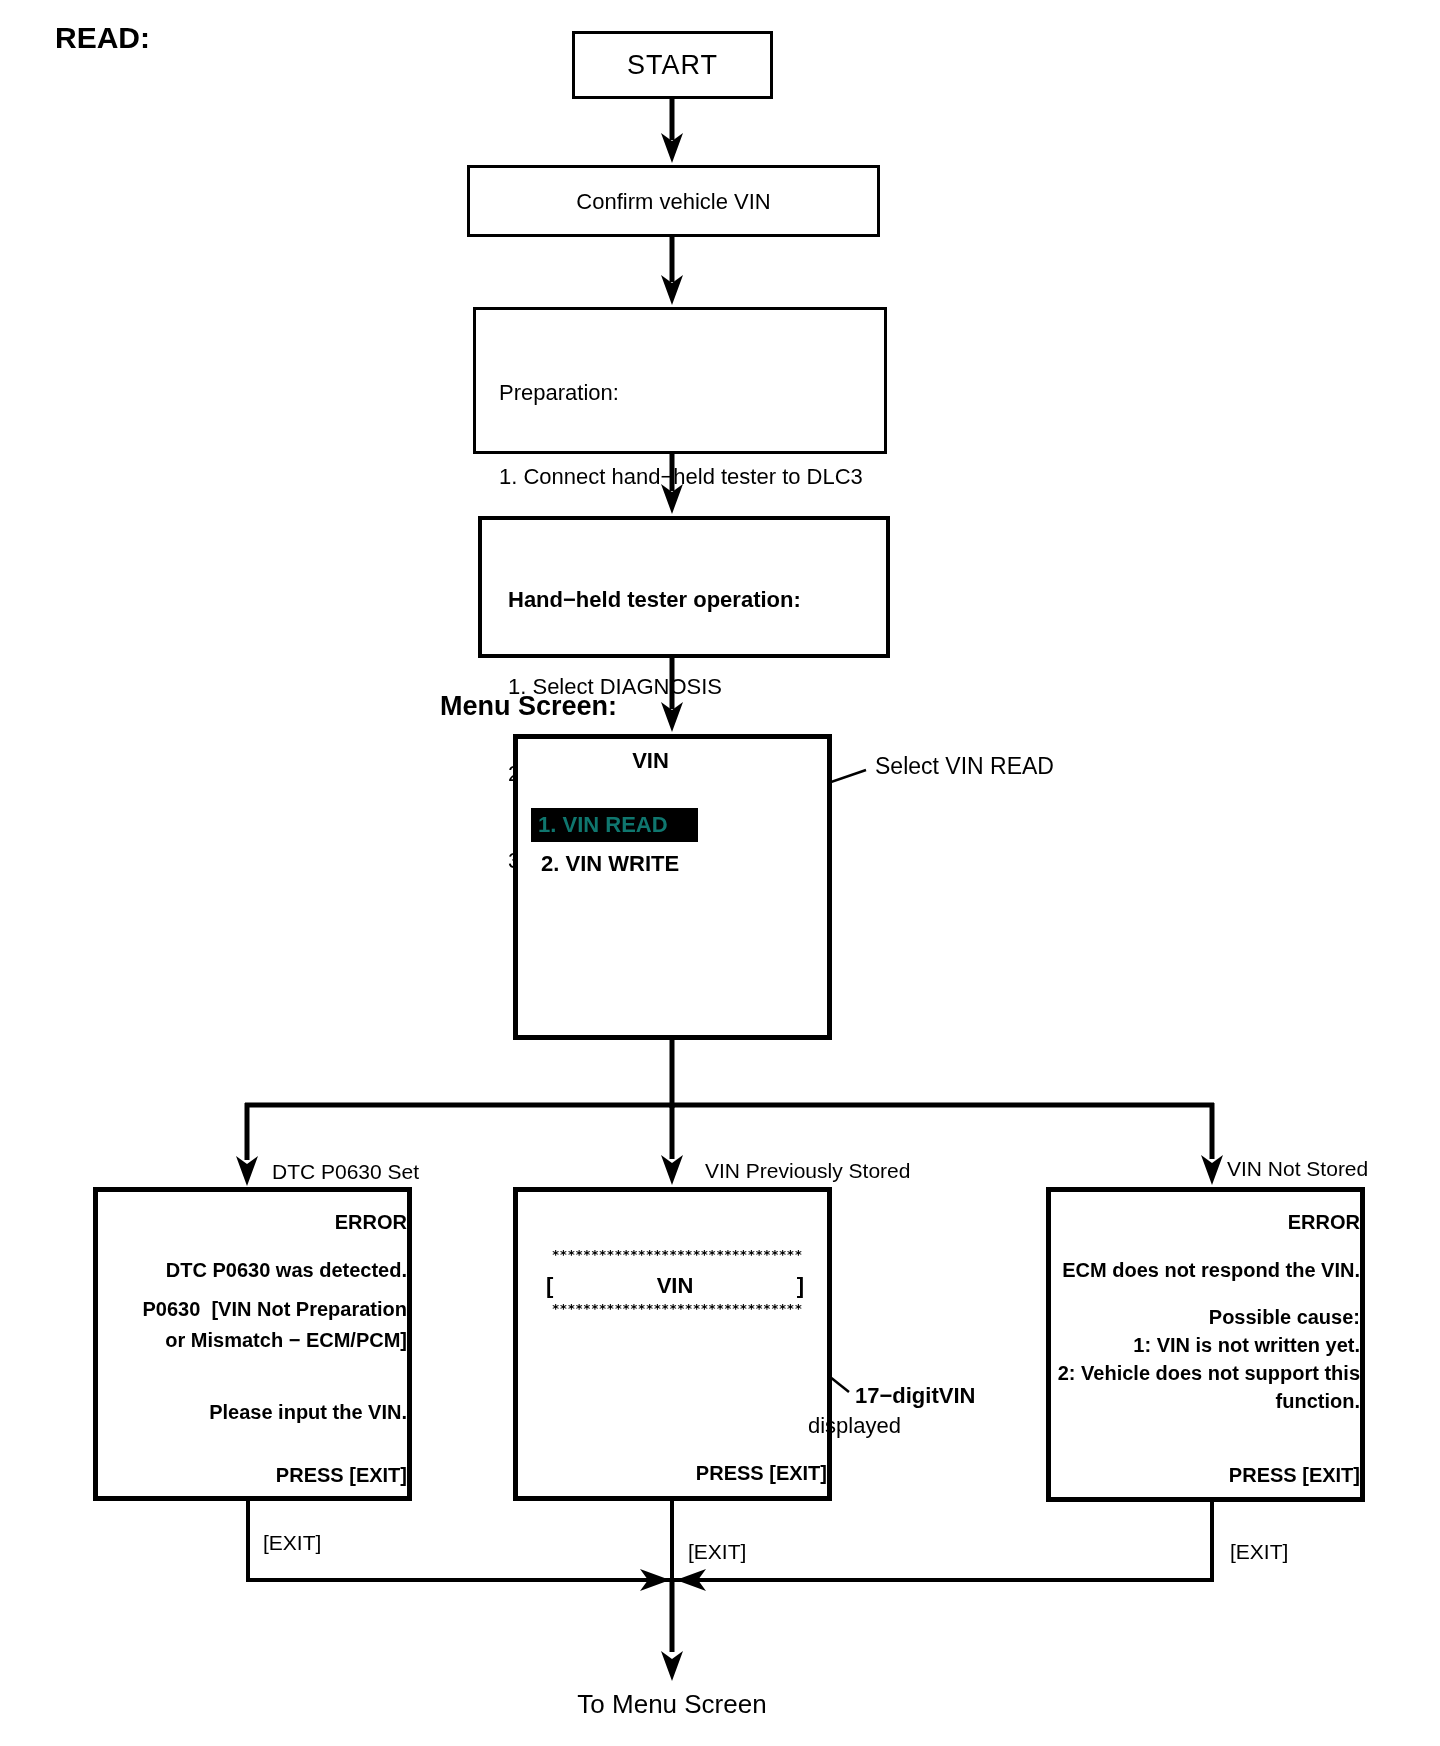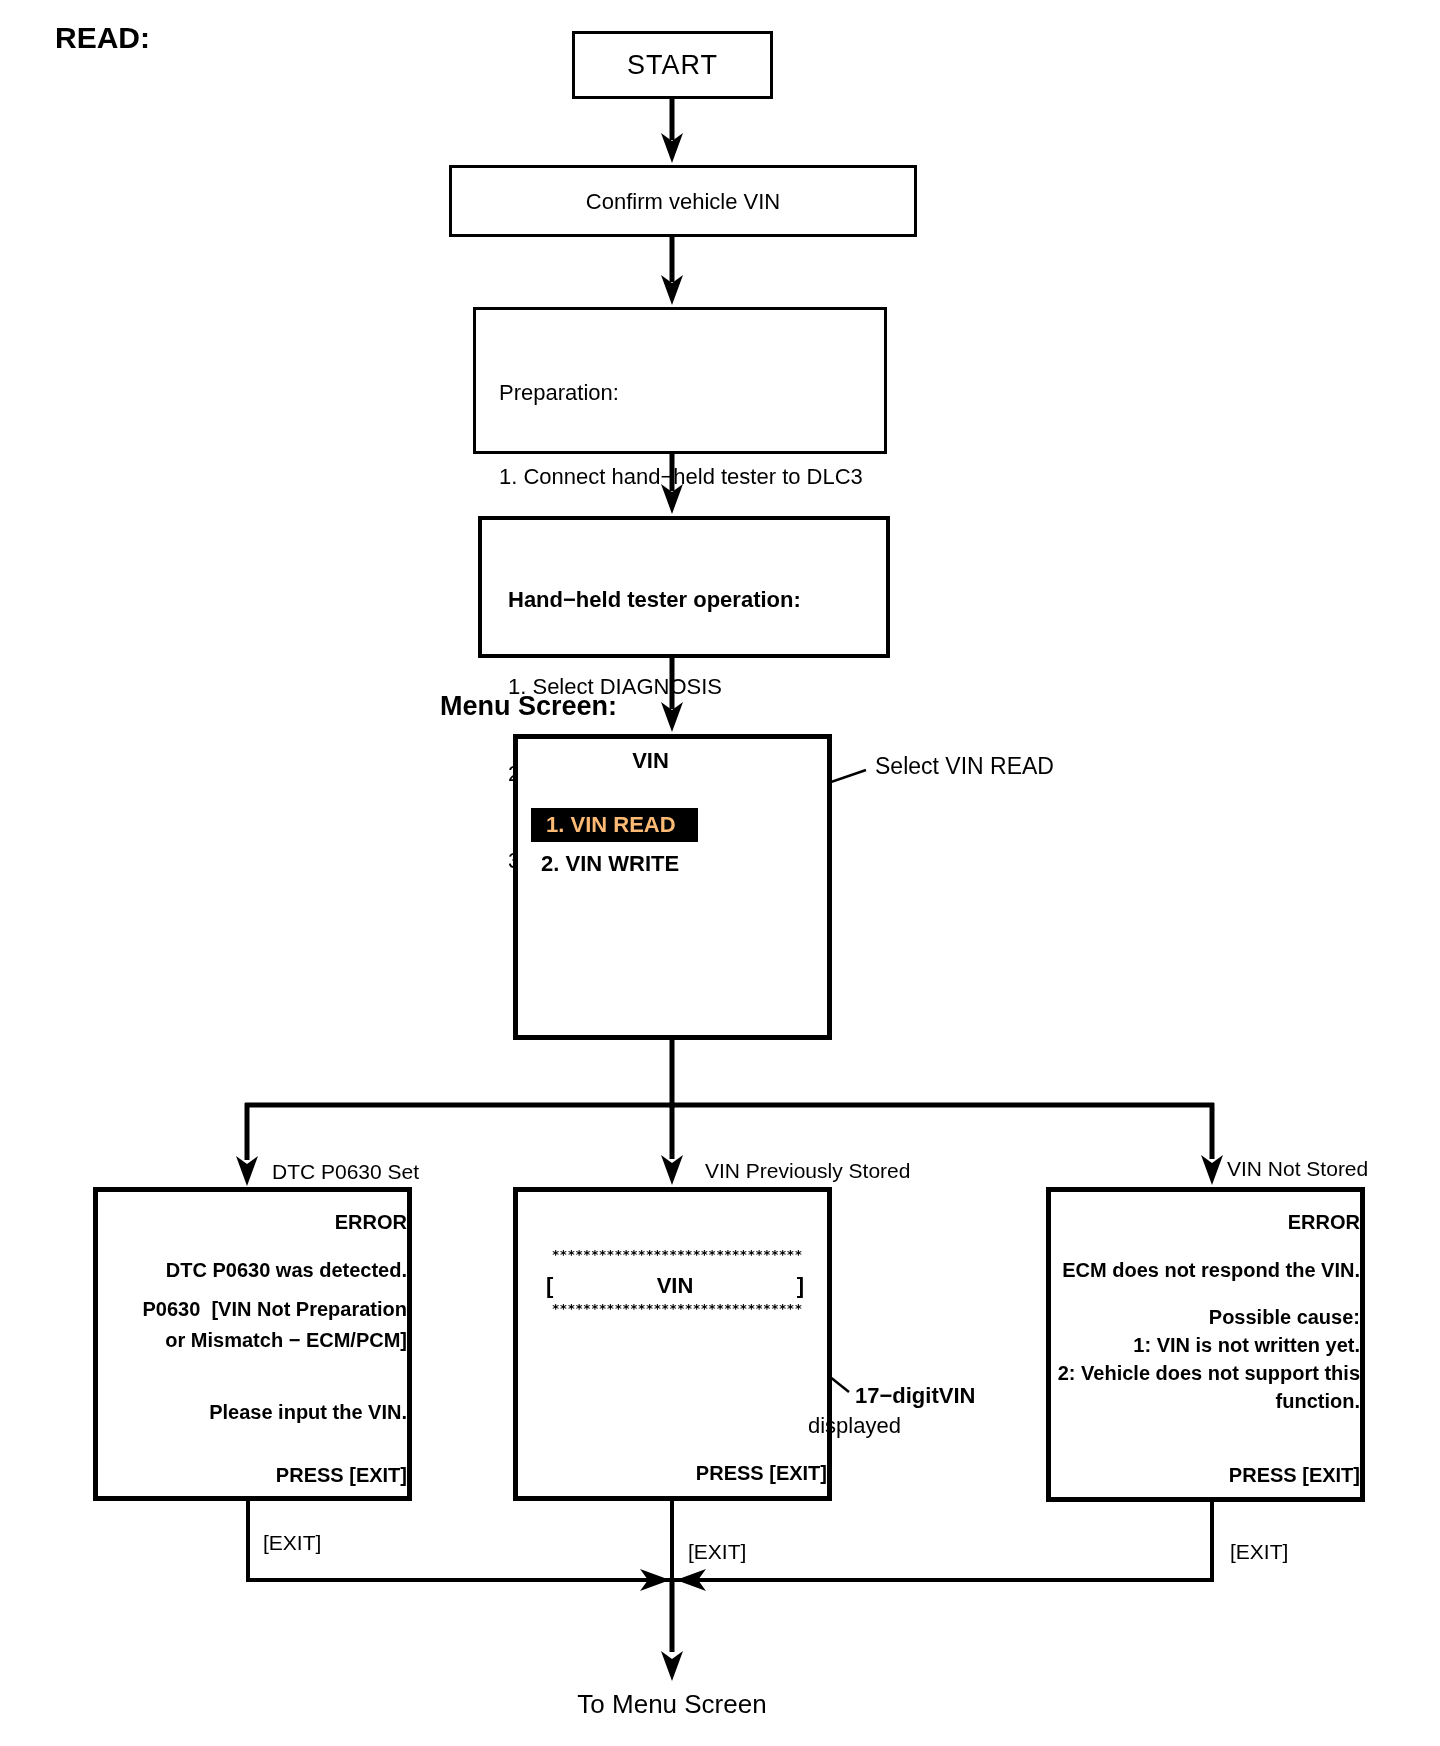--- a/index.html
+++ b/index.html
@@ -22,22 +22,22 @@
   .fs23{font-size:23px;line-height:26px;}
   .fs22{font-size:22px;line-height:25px;}
   .fs21{font-size:21px;line-height:24px;}
   .listbox{font-size:22px;line-height:28px;white-space:pre;}
   .prep-content{padding:13px 0 0 23px;}
   .tester-content{padding:7px 0 0 26px;line-height:29px;}
   .cline{position:absolute;left:0;right:0;text-align:right;white-space:pre;font-weight:bold;font-size:20px;line-height:24px;}
   .menu-title{position:absolute;top:9px;left:0;right:0;padding-right:44px;text-align:center;font-weight:bold;font-size:22px;}
   .menu-highlight{
     position:absolute;left:13px;top:69px;width:167px;height:34px;
-    background:#000;color:#fdba74;font-weight:bold;font-size:22px;line-height:34px;
-    padding-left:15px;box-sizing:border-box;white-space:pre;
+    background:#000;color:#0f766e;font-weight:bold;font-size:22px;line-height:34px;
+    padding-left:7px;box-sizing:border-box;white-space:pre;
   }
   .menu-item2{position:absolute;left:23px;top:112px;font-weight:bold;font-size:22px;white-space:pre;}
   .ast{
     position:absolute;left:30px;width:258px;text-align:center;
     font-family:"DejaVu Sans Mono", monospace;font-weight:bold;font-size:13px;line-height:16px;
     white-space:pre;overflow:hidden;
   }
   .vin-row{
     position:absolute;left:28px;top:79px;width:258px;height:30px;
     display:flex;align-items:center;justify-content:space-between;
@@ -89,21 +89,21 @@
     <line x1="700" y1="827" x2="866" y2="770" stroke-width="2.5"></line>
     <line x1="727" y1="1295" x2="849" y2="1392" stroke-width="2.5"></line>
   </svg>
 
   <div class="lbl bold fs30" style="left:55px;top:22px;">READ:</div>
 
   <div class="box flexc" style="left:572px;top:31px;width:201px;height:68px;">
     <span class="fs27 start-text">START</span>
   </div>
 
-  <div class="box flexc" style="left:449px;top:165px;width:468px;height:72px;">
+  <div class="box flexc" style="left:467px;top:165px;width:413px;height:72px;">
     <span class="fs22">Confirm vehicle VIN</span>
   </div>
 
   <div class="box" style="left:473px;top:307px;width:414px;height:147px;">
     <div class="prep-content listbox">
       <div>Preparation:</div>
       <div>1. Connect hand−held tester to DLC3</div>
       <div>2. Turn ignition switch to ON</div>
       <div>3. Turn tester ON</div>
     </div>

